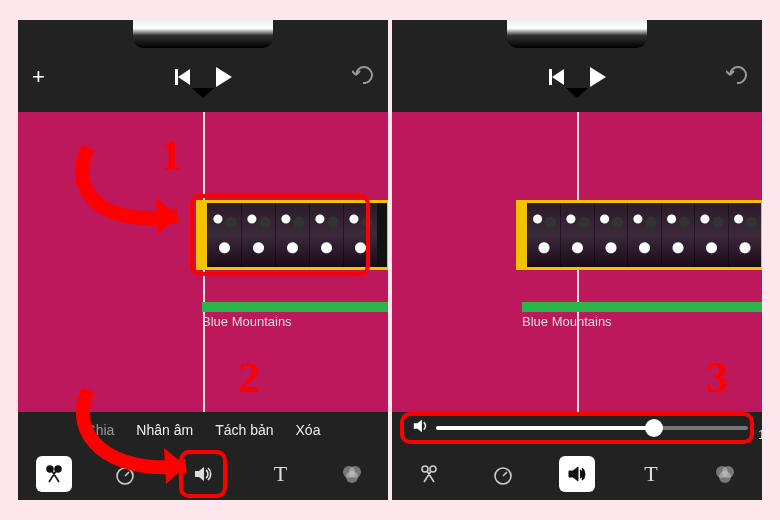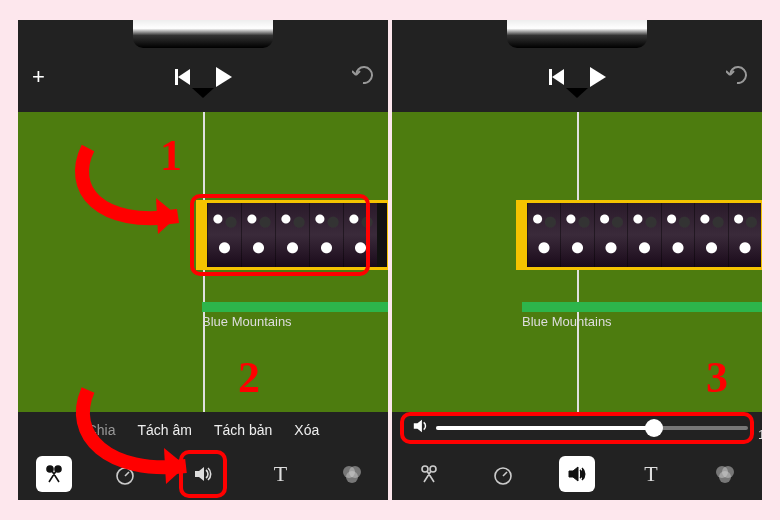--- a/index.html
+++ b/index.html
@@ -71,21 +71,21 @@
     width:22px; height:10px;
     background:#000;
     clip-path: polygon(0 0, 100% 0, 50% 100%);
   }
 
   
   .timeline {
     position: absolute;
     top: 92px; left:0; right:0;
     bottom: 88px;
-    background: #4d7c0f;
+    background: #be185d;
   }
   .playhead-line {
     position:absolute;
     left: 50%;
     top: 0; bottom: 0;
     width: 2px;
     background: #e0e0e0;
   }
 
   
@@ -255,21 +255,21 @@
         </div>
         <div class="red-box-clip" style="left:-6px; top:-6px; width:180px; height:82px;"></div>
       </div>
 
       <div class="audio-bar" style="left:184px; width:188px;"></div>
       <div class="audio-label" style="left:184px;">Blue Mountains</div>
     </div>
 
     <div class="action-row">
       <span class="action-item" style="color:#999">Chia</span>
-      <span class="action-item">Tách âm</span>
+      <span class="action-item">Nhân âm</span>
       <span class="action-item">Tách bản</span>
       <span class="action-item">Xóa</span>
     </div>
 
     <div class="toolbar">
       <div class="tool-btn tool-active">
         <svg width="20" height="20" viewBox="0 0 20 20">
             <path d="M6 2 A3 3 0 1 0 6 8 A3 3 0 1 0 6 2 M14 2 A3 3 0 1 0 14 8 A3 3 0 1 0 14 2 M8 7 L15 18 M12 7 L5 18" stroke="#111" stroke-width="1.6" fill="none"></path>
           </svg>
       </div>

